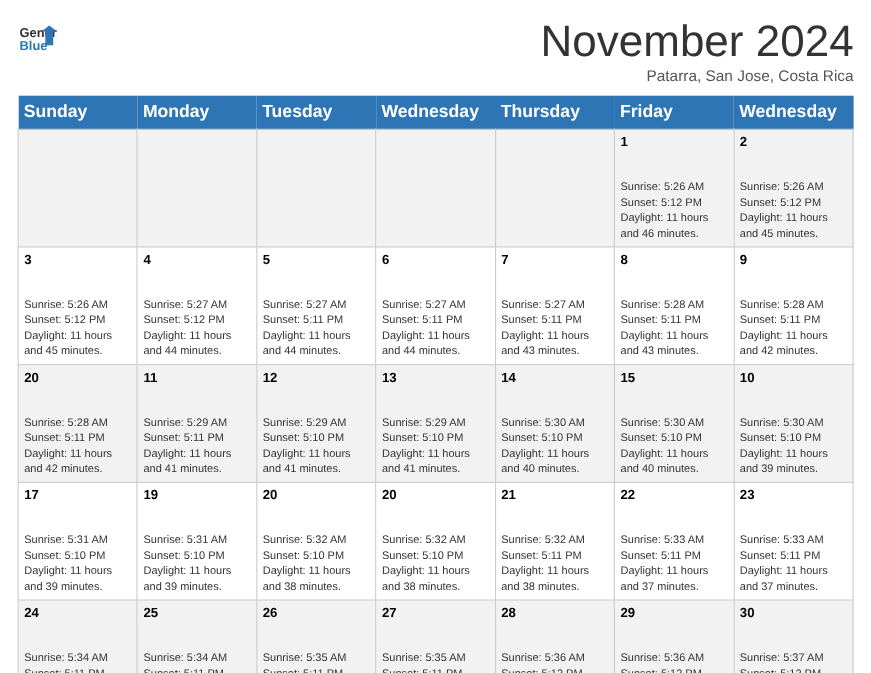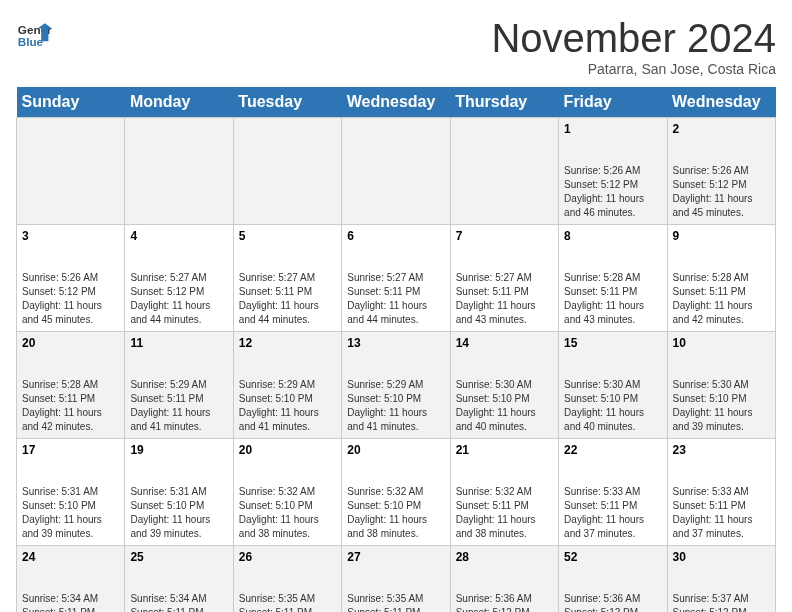--- a/index.html
+++ b/index.html
@@ -314,21 +314,21 @@
 and 36 minutes.</div>
         </td>
         <td>
           <span class="day-num">28</span>
           <div class="day-info" style="white-space: pre-line;">Sunrise: 5:36 AM
 Sunset: 5:12 PM
 Daylight: 11 hours
 and 36 minutes.</div>
         </td>
         <td>
-          <span class="day-num">52</span>
+          <span class="day-num">29</span>
           <div class="day-info" style="white-space: pre-line;">Sunrise: 5:36 AM
 Sunset: 5:12 PM
 Daylight: 11 hours
 and 35 minutes.</div>
         </td>
         <td>
           <span class="day-num">30</span>
           <div class="day-info" style="white-space: pre-line;">Sunrise: 5:37 AM
 Sunset: 5:12 PM
 Daylight: 11 hours

